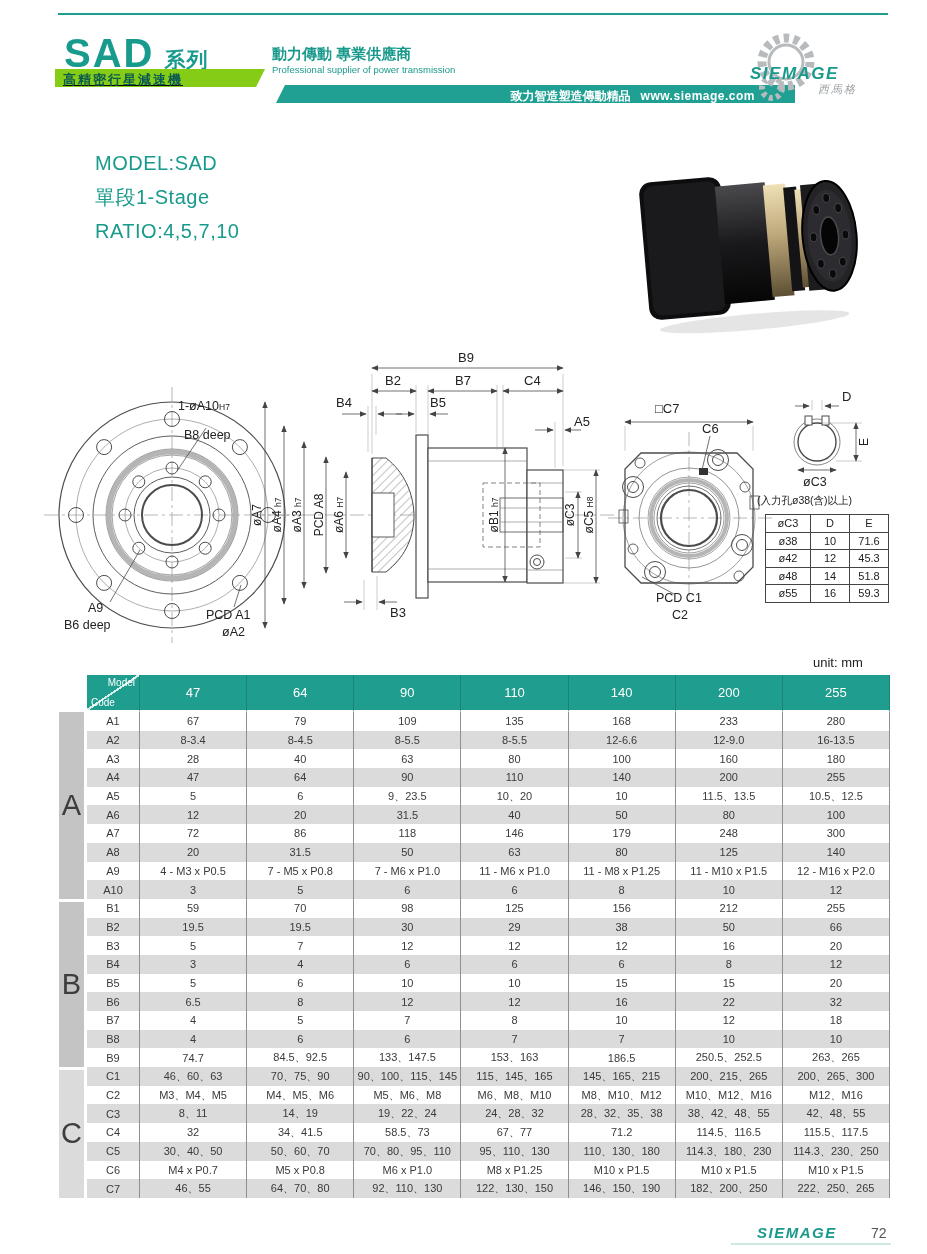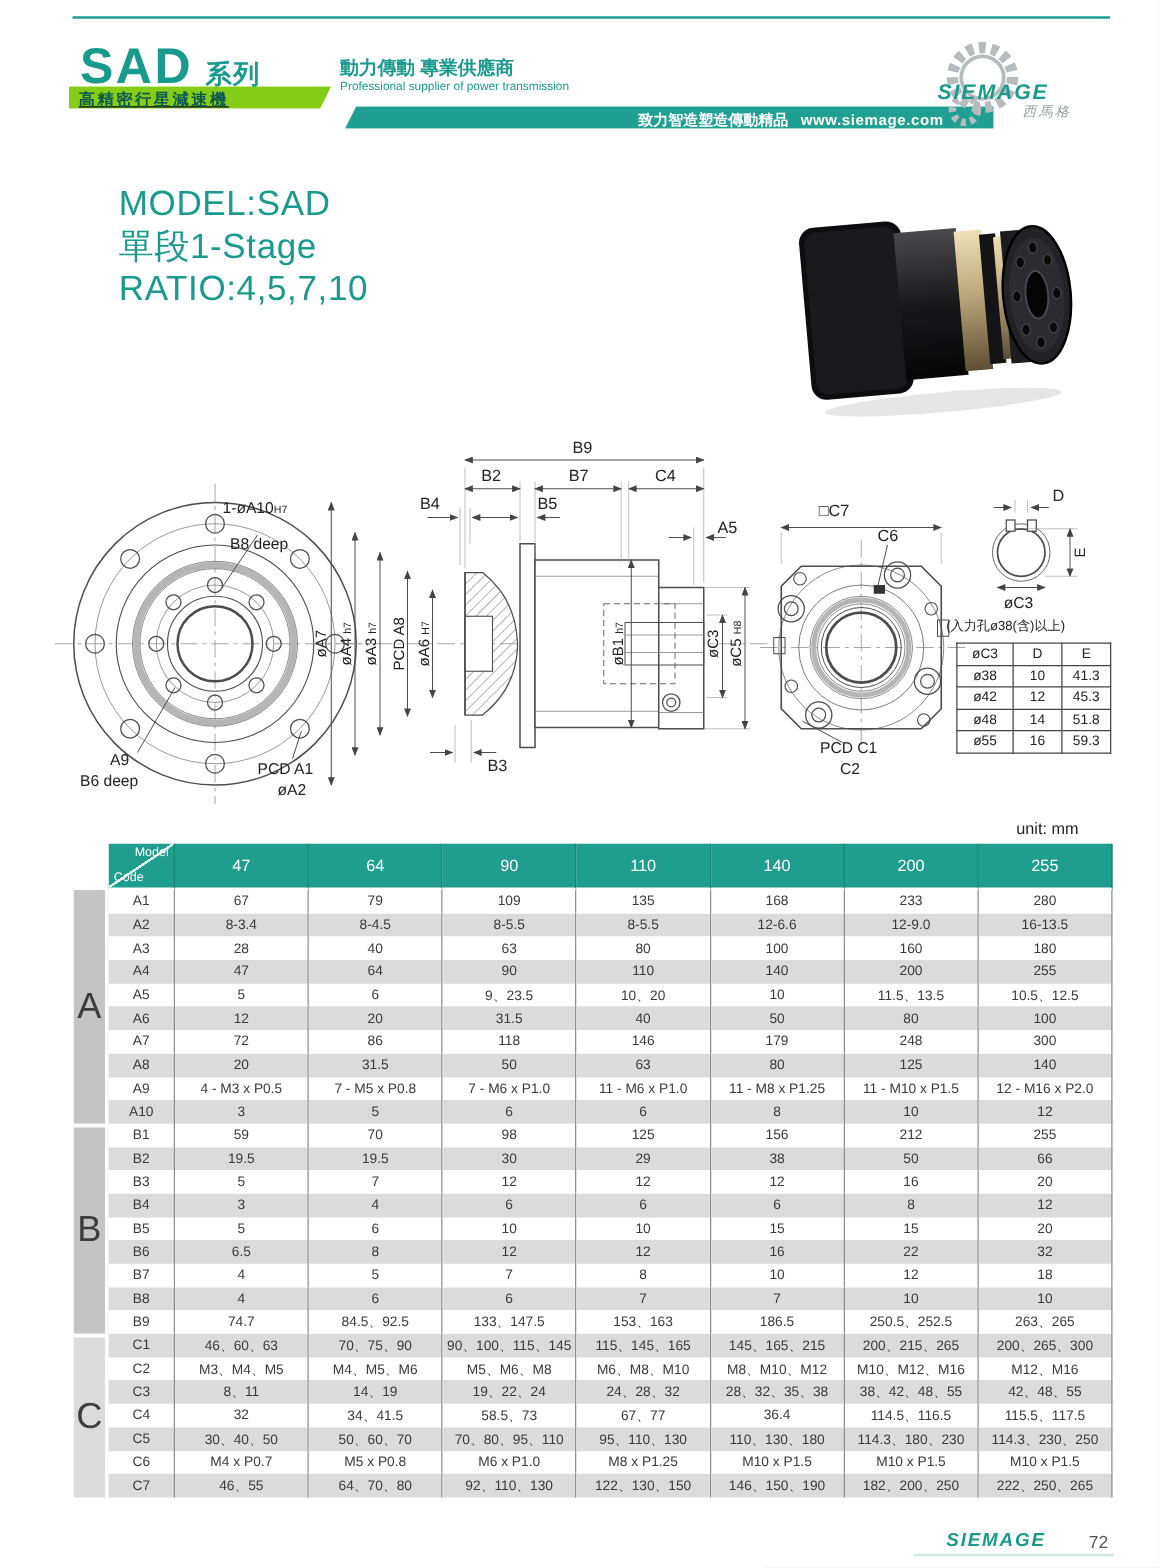--- a/index.html
+++ b/index.html
@@ -15,21 +15,21 @@
     clip-path:polygon(0 0,100% 0,calc(100% - 9px) 100%,0 100%);text-decoration:underline;}
   .banner-left span{display:block;padding:2px 0 0 8px;font-family:"Liberation Serif","DejaVu Serif",serif;font-weight:bold;font-size:13px;color:#0c5a52;letter-spacing:2px;}
   .banner-right{position:absolute;left:276px;top:85px;width:519px;height:18px;background:#1fa093;
     clip-path:polygon(9px 0,100% 0,100% 100%,0 100%);color:#fff;font-weight:bold;font-size:12px;text-align:right;}
   .banner-right .inner{padding:2.5px 40px 0 0;}
   .banner-right .url{margin-left:10px;letter-spacing:.5px;}
   .logo{position:absolute;left:748px;top:32px;width:145px;height:72px;}
   .logo .word{position:absolute;left:2px;top:32px;width:140px;color:#199a8c;font-weight:bold;font-style:italic;font-size:17px;letter-spacing:1.5px;}
   .logo .zh{position:absolute;left:70px;top:50px;color:#9aa0a3;font-style:italic;font-size:11px;letter-spacing:2px;}
   
-  .model-block{position:absolute;left:95px;top:146px;color:#189a8c;font-size:28px;line-height:34px;letter-spacing:.5px;}
+  .model-block{position:absolute;left:95px;top:146px;color:#189a8c;font-size:20px;line-height:34px;letter-spacing:.5px;}
   
   .drawings{position:absolute;left:0;top:330px;width:927px;height:350px;}
   .dlabel{position:absolute;font-size:12.5px;color:#222;white-space:nowrap;line-height:1.1;}
   .dim{font-size:13px;}
   .rlabel{position:absolute;transform:translate(-50%,-50%) rotate(-90deg);white-space:nowrap;font-size:12px;color:#222;}
   .tol{font-size:8.5px;}
   .bore-note{position:absolute;left:757px;top:164px;font-size:10.5px;color:#222;white-space:nowrap;}
   .bore-table{position:absolute;left:765px;top:184px;border-collapse:collapse;font-size:11px;color:#222;}
   .bore-table td,.bore-table th{border:1px solid #444;font-weight:normal;text-align:center;width:34px;height:16.5px;padding:0 2px;}
   .bore-table th:first-child,.bore-table td:first-child{width:40px;}
@@ -338,21 +338,21 @@
           <tr>
             <th>øC3</th>
             <th>D</th>
             <th>E</th>
           </tr>
         </thead>
       <tbody>
           <tr>
             <td>ø38</td>
             <td>10</td>
-            <td>41.3</td>
+            <td>71.6</td>
           </tr>
           <tr>
             <td>ø42</td>
             <td>12</td>
             <td>45.3</td>
           </tr>
           <tr>
             <td>ø48</td>
             <td>14</td>
             <td>51.8</td>
@@ -619,21 +619,21 @@
           <td>28、32、35、38</td>
           <td>38、42、48、55</td>
           <td>42、48、55</td>
         </tr>
         <tr>
           <td>C4</td>
           <td>32</td>
           <td>34、41.5</td>
           <td>58.5、73</td>
           <td>67、77</td>
-          <td>36.4</td>
+          <td>71.2</td>
           <td>114.5、116.5</td>
           <td>115.5、117.5</td>
         </tr>
         <tr class="stripe">
           <td>C5</td>
           <td>30、40、50</td>
           <td>50、60、70</td>
           <td>70、80、95、110</td>
           <td>95、110、130</td>
           <td>110、130、180</td>

